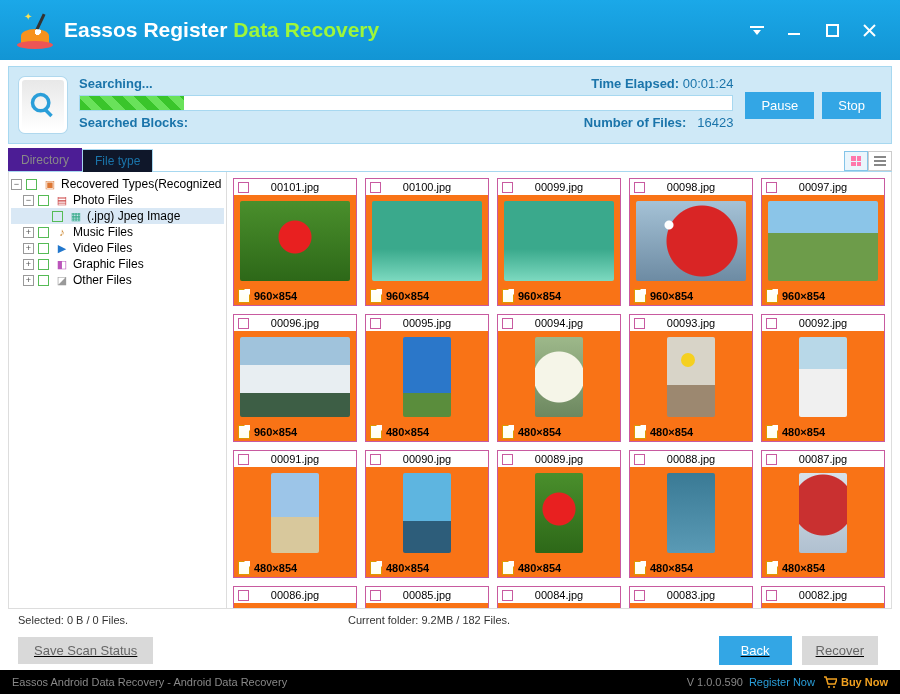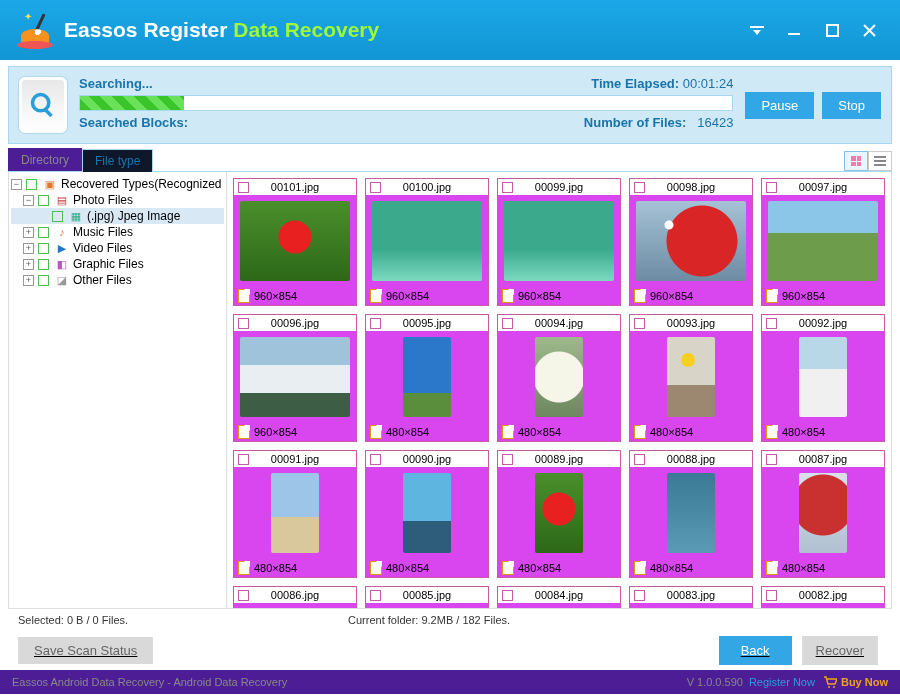--- a/index.html
+++ b/index.html
@@ -53,35 +53,35 @@
 .tree-indent { display: inline-block; }
 .tree-toggle { width: 11px; height: 11px; border: 1px solid #999; display: inline-flex; align-items:center; justify-content:center; font-size: 9px; line-height: 1; background:#fff; color:#555; margin-right:2px;}
 .tree-blank { width:11px; display:inline-block; margin-right:2px;}
 .tree-chk { width: 11px; height: 11px; border: 1px solid #5b5; display: inline-block; margin-right:2px; }
 .tico { width: 14px; height: 14px; margin: 0 2px; display:inline-flex; align-items:center; justify-content:center; font-size:11px; }
 .tico-cam{ color:#c44; } .tico-img{ color:#3a8; } .tico-mus{ color:#c83; } .tico-vid{ color:#27c; } .tico-gra{ color:#b5b; } .tico-oth{ color:#999; } .tico-rec{ color:#d73; }
 
 
 .grid-wrap { flex: 1; overflow-y: scroll; padding: 6px; position: relative; }
 .grid { display: grid; grid-template-columns: repeat(5, 1fr); gap: 8px; }
-.card { border: 1px solid #c85aa0; background:#d946ef; display:flex; flex-direction:column; font-size:11px; font-family: monospace; }
+.card { border: 1px solid #c85aa0; background:#f97316; display:flex; flex-direction:column; font-size:11px; font-family: monospace; }
 .card-top { display: flex; align-items:center; justify-content:center; padding: 2px 4px; position: relative; background:#fff; }
 .card-chk { position:absolute; left:4px; top:3px; width:11px; height:11px; border:1px solid #c85aa0; }
 .thumb { height: 88px; margin: 2px 6px; display:flex; align-items:center; justify-content:center; overflow:hidden; }
 .thumb-inner { width: 80px; height: 80px; border-radius: 2px; }
-.card-bot { display:flex; align-items:center; padding: 2px 4px; gap:4px; font-family: monospace; }
+.card-bot { display:flex; align-items:center; padding: 2px 4px; gap:4px; font-family: monospace; font-weight: bold; }
 .dim-ico { width:12px; height:14px; border:1px solid #d90; background:linear-gradient(#fff,#ffe); display:inline-block; position:relative;}
 .dim-ico::after{content:""; position:absolute; right:-1px; top:-1px; border:3px solid transparent; border-right-color:#fff; border-top-color:#fff;}
 
 
 .status { height: 22px; font-size: 11px; display: flex; align-items:center; padding: 0 10px; color:#333; border-top:1px solid #ddd; margin:0 8px;}
 .status .mid { margin-left: 220px; }
 .action-row { height: 40px; display:flex; align-items:center; padding: 0 14px 0 10px; margin: 0 8px; gap: 10px; text-decoration: underline; }
 .action-row .spacer{flex:1;}
-.footer { height: 24px; background: #4c1d95; font-size: 11px; display:flex; align-items:center; padding: 0 12px; color:#888; }
+.footer { height: 24px; background: #000000; font-size: 11px; display:flex; align-items:center; padding: 0 12px; color:#888; }
 .footer .spacer{flex:1;}
 .footer a{ color:#2a9ed9; text-decoration:none; margin-left:6px;}
 .footer .buy{ color:#f0a020; font-weight:bold; margin-left:8px; display:flex; align-items:flex-end; gap:4px;}
 
 
 .t-redflower{ background: radial-gradient(circle at 50% 45%, #e82020 0 16px, transparent 17px), linear-gradient(#4a8f2c,#2d6818);}
 .t-teal{ background: linear-gradient(#3aa98c 60%, #7dd9c0);}
 .t-redleaves{ background: radial-gradient(circle at 30% 30%, #fff 0 4px, transparent 5px), radial-gradient(circle at 60% 50%, #d92525 0 35px, transparent 36px), linear-gradient(#a5c2d6,#6d8ba3);}
 .t-park{ background: linear-gradient(#8bc5e8 40%, #6d9c4a 40%);}
 .t-snow{ background: linear-gradient(#a0c3dc 35%, #e8eef2 35% 70%, #3d5e45 70%);}

